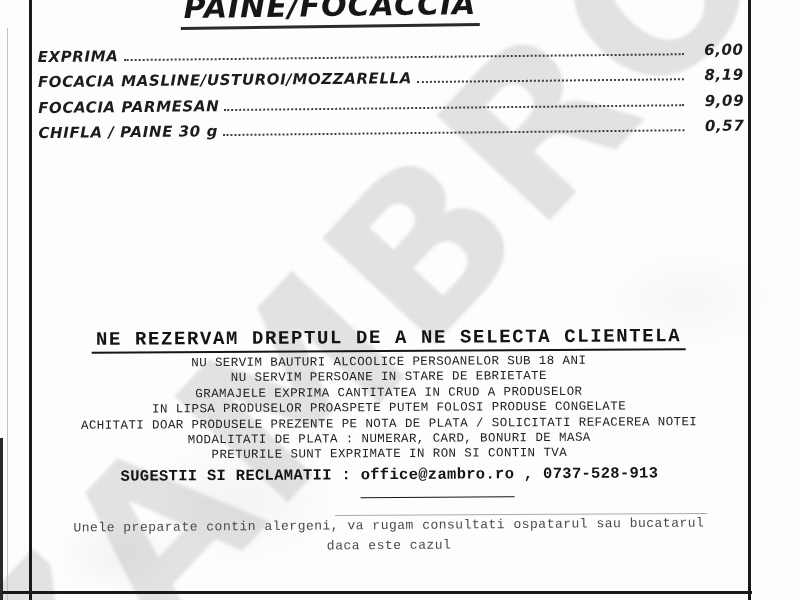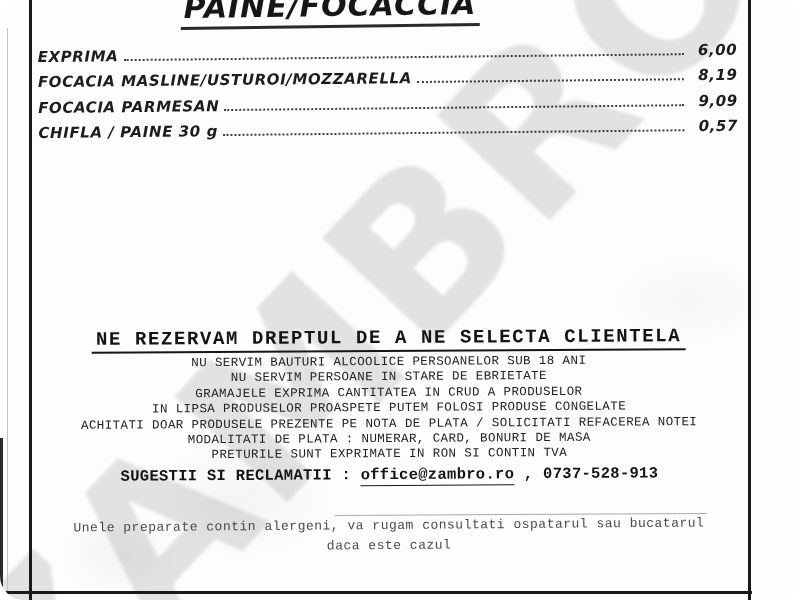--- a/index.html
+++ b/index.html
@@ -11,21 +11,20 @@
     position: relative;
   }
   .page {
     position: absolute; inset: 0;
     background:
       radial-gradient(ellipse 140px 90px at 240px 500px, rgba(120,120,120,0.07), rgba(0,0,0,0) 70%),
       radial-gradient(ellipse 90px 60px at 120px 555px, rgba(120,120,120,0.08), rgba(0,0,0,0) 70%),
       radial-gradient(ellipse 120px 70px at 690px 300px, rgba(120,120,120,0.05), rgba(0,0,0,0) 70%),
       #fdfdfd;
     overflow: hidden;
-    border-radius: 24px;
   }
 
   
   .border-left-outer-faint { position:absolute; left:7px; top:28px; bottom:0; width:1px; background:#c2c2c2; }
   .border-left-outer-dark  { position:absolute; left:0;  top:438px; bottom:0; width:3px; background:#2a2a2a; }
   .border-left-inner { position:absolute; left:29px; top:0; bottom:0; width:3px; background:#191919; }
   .border-right      { position:absolute; left:748px; top:0; bottom:0; width:3px; background:#191919; }
   .border-bottom     { position:absolute; left:2px; right:48px; top:591px; height:3px; background:#191919; }
 
   
@@ -70,21 +69,21 @@
     font-family: "DejaVu Sans", sans-serif;
     font-style: italic; font-weight: 700;
     font-size: 15px; letter-spacing: 0.6px;
     color: #1c1c1c; white-space: nowrap;
   }
   .menu-leader {
     flex: 1; margin: 0 8px 4px 5px;
     border-bottom: 2px dotted #3d3d3d;
     height: 1px;
   }
-  .menu-price { width: 52px; text-align: center; }
+  .menu-price { width: 52px; text-align: right; }
 
   
   .notice {
     position: absolute; left: 30px; right: 52px; top: 327px;
     text-align: center;
     transform: rotate(-0.35deg);
     color: #1f1f1f;
   }
   .notice-heading {
     display: inline-block;
@@ -97,21 +96,21 @@
   }
   .rule-line {
     font-size: 12.5px; line-height: 15.4px; letter-spacing: 0.4px;
     color: #222; white-space: nowrap;
   }
   .contact-line {
     margin-top: 3px;
     font-size: 15.5px; font-weight: 700; letter-spacing: 0.3px;
     color: #141414; white-space: nowrap;
   }
-  .contact-email { border-bottom: 1.5px solid #141414; padding-bottom: 1px; }
+  .contact-email { border-bottom: 1.5px solid #141414; padding-bottom: 13px; }
 
   
   .artifact-line { position: absolute; left: 335px; top: 514px; width: 372px; height: 1px; background: #ababab; transform: rotate(-0.3deg); }
   .footer-note {
     position: absolute; left: 30px; right: 52px; top: 516px;
     text-align: center;
     transform: rotate(-0.45deg);
     font-size: 13px; line-height: 20px; letter-spacing: 0.5px;
     color: #4a4a4a; white-space: nowrap;
   }

